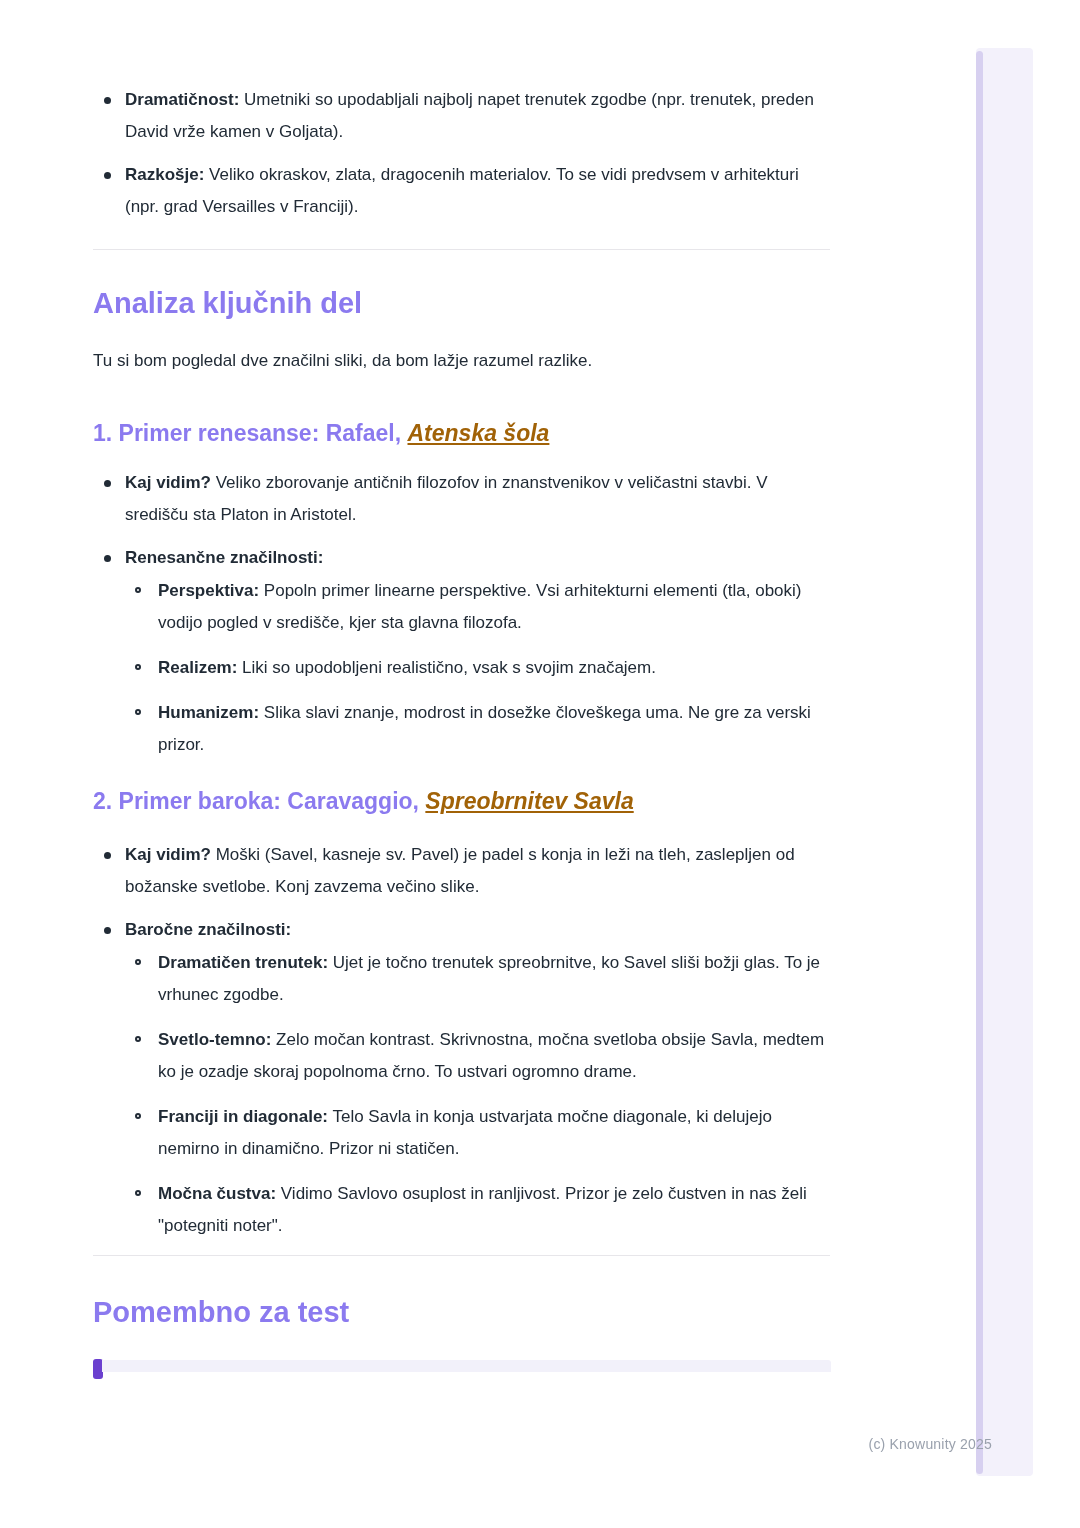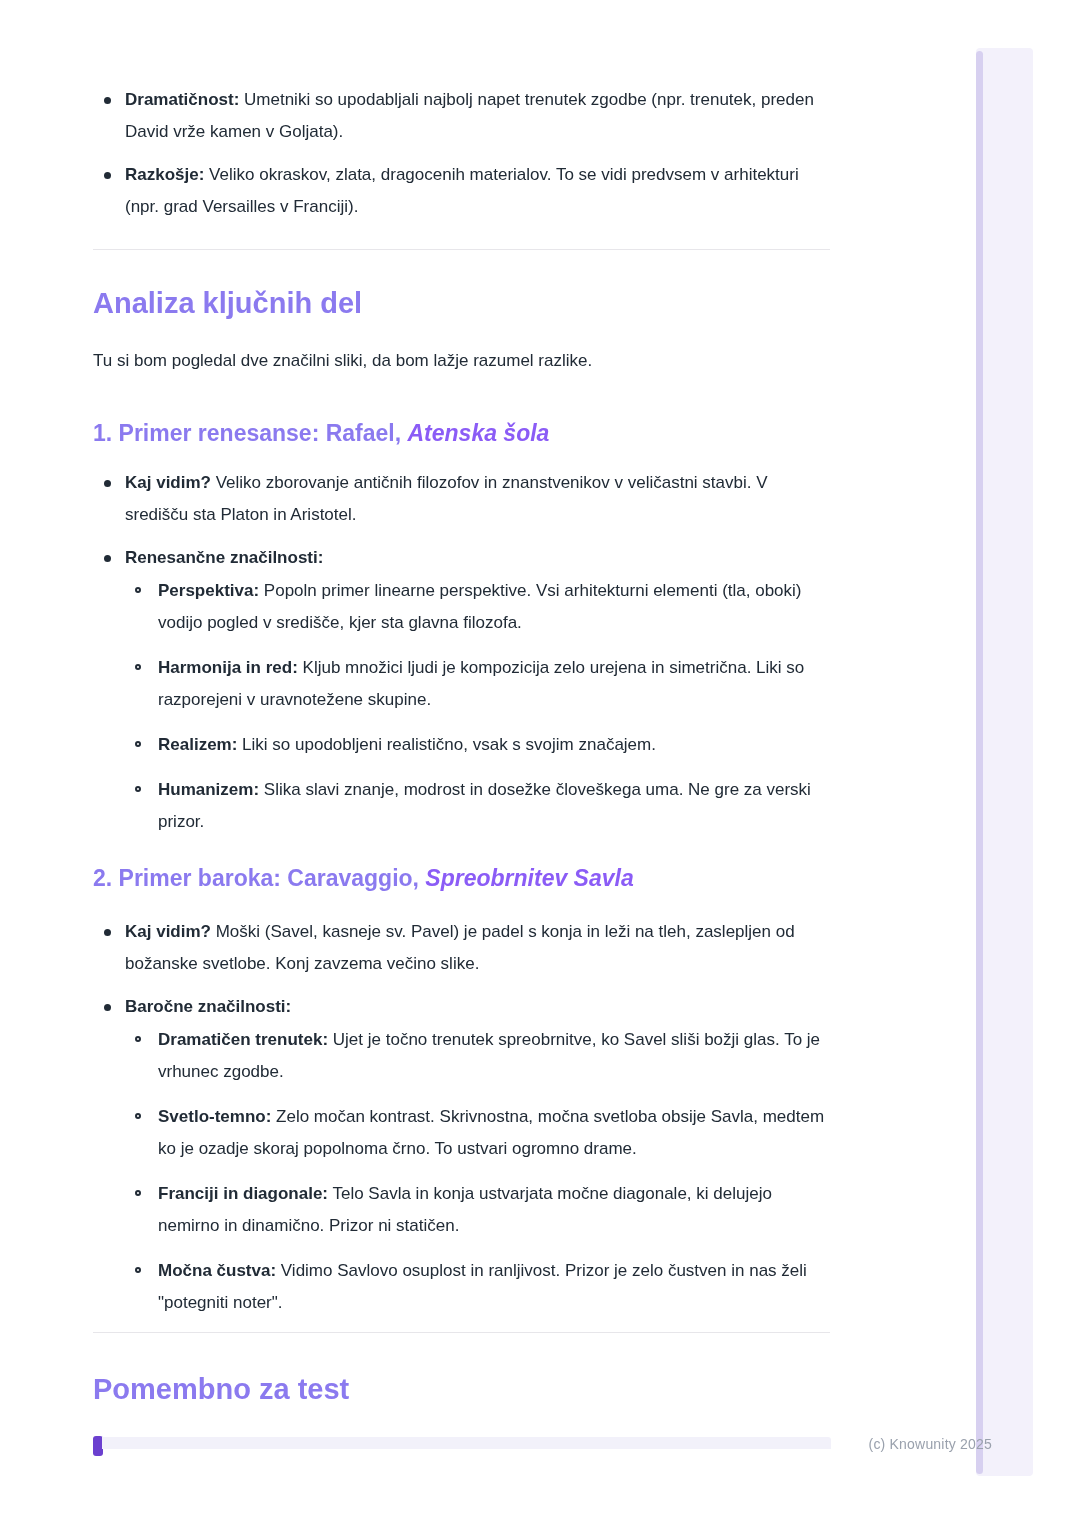--- a/index.html
+++ b/index.html
@@ -53,21 +53,21 @@
     margin-top:34px;margin-bottom:23px;
   }
   h2.h2-last{margin-top:37px;margin-bottom:0;}
   h3.h3{
     font-size:23px;line-height:30px;font-weight:700;
     margin-bottom:19px;
   }
   h3.h3-1{margin-top:41px;}
   h3.h3-2{margin-top:25px;margin-bottom:23px;}
   h3 .hplain{color:var(--accent);}
-  h3 .hitalic{color:#8b5cf6;font-style:italic;}
+  h3 .hitalic{color:#a16207;font-style:italic;text-decoration:underline;}
   
   .callout{
     position:relative;height:22px;margin-top:28px;
   }
   .callout .bar{
     position:absolute;left:0;top:0;width:10px;height:20px;
     background:var(--callout_purple);border-radius:3px;
   }
   .callout .strip{
     position:absolute;left:9px;right:-1px;top:1px;height:12px;
@@ -119,24 +119,20 @@
     <li class="li1" style="margin-bottom:0;">
       <span class="m1"></span>
       <span><span class="lead">Renesančne značilnosti:</span></span>
       <ul class="sublist" style="margin-left:0;">
         <li class="li2">
           <span class="m2"></span>
           <span><span class="lead">Perspektiva:</span> <span>Popoln primer linearne perspektive. Vsi arhitekturni elementi (tla, oboki) vodijo pogled v središče, kjer sta glavna filozofa.</span></span>
         </li>
         <li class="li2">
           <span class="m2"></span>
-          <span><span class="lead">Harmonija in red:</span> <span>Kljub množici ljudi je kompozicija zelo urejena in simetrična. Liki so razporejeni v uravnotežene skupine.</span></span>
-        </li>
-        <li class="li2">
-          <span class="m2"></span>
           <span><span class="lead">Realizem:</span> <span>Liki so upodobljeni realistično, vsak s svojim značajem.</span></span>
         </li>
         <li class="li2">
           <span class="m2"></span>
           <span><span class="lead">Humanizem:</span> <span>Slika slavi znanje, modrost in dosežke človeškega uma. Ne gre za verski prizor.</span></span>
         </li>
       </ul>
     </li>
   </ul>
 

